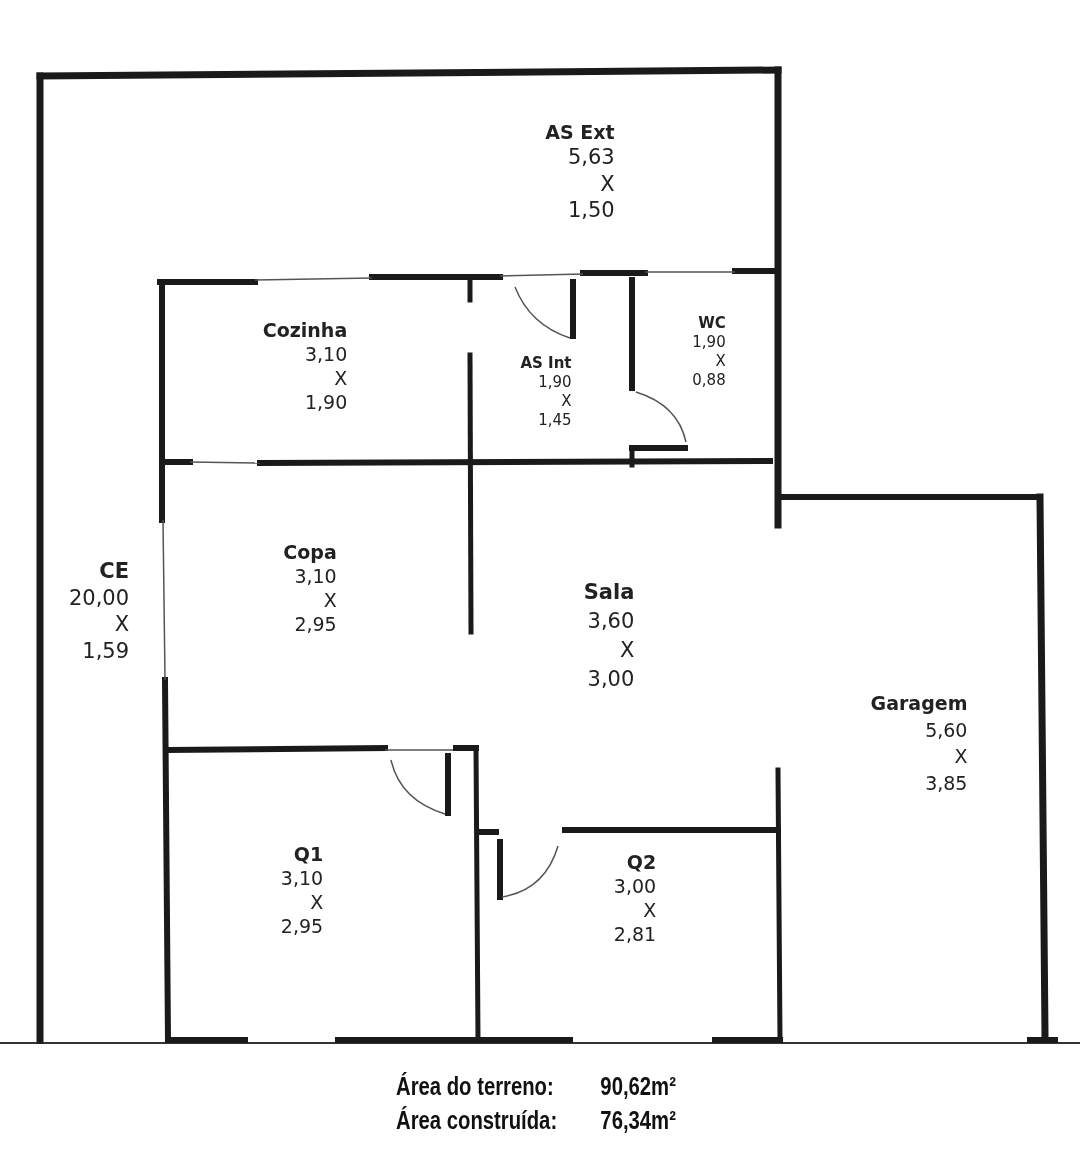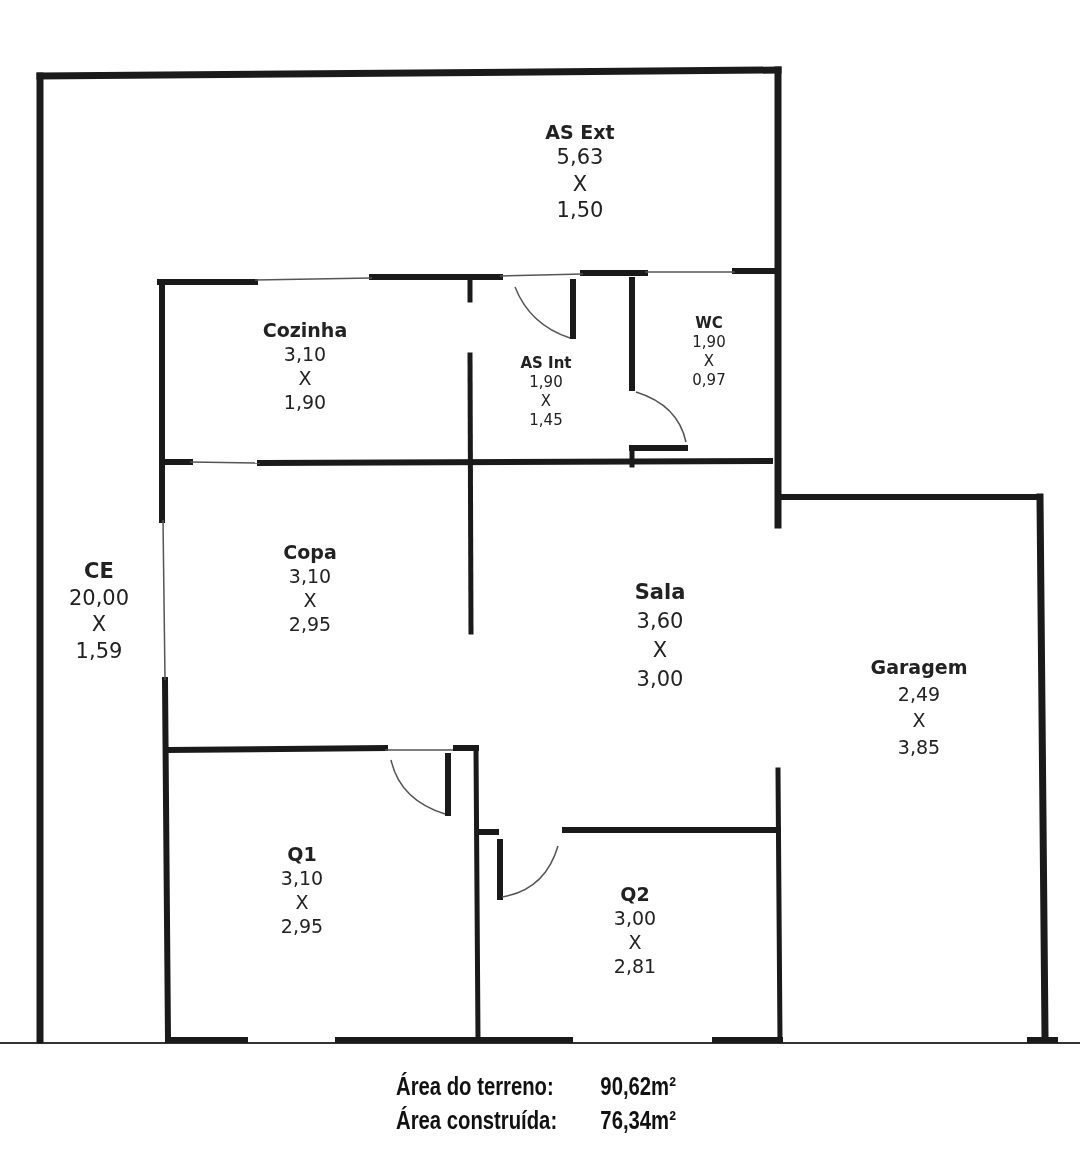--- a/index.html
+++ b/index.html
@@ -2,21 +2,21 @@
 <html><head>
 <meta charset="utf-8">
 <style>
   html,body{margin:0;padding:0;background:#fff;}
   body{width:1080px;height:1167px;position:relative;overflow:hidden;font-family:"DejaVu Sans",sans-serif;color:#222;}
   svg.plan{position:absolute;left:0;top:0;}
   .wall{stroke:#1a1a1a;stroke-linecap:square;fill:none;}
   .thin{stroke:#555;stroke-width:1.5;fill:none;}
   .label{position:absolute;text-align:center;transform:translateX(-50%);line-height:1.27;white-space:nowrap;}
   .label .name{font-weight:bold;display:block;}
-  .label span{display:block;}
+  .label span{display:block;text-align:right;}
   .lg{font-size:21px;}
   .md{font-size:19px;}
   .sm{font-size:15px;}
   .area{position:absolute;left:396px;top:1070px;font-family:"Liberation Sans",sans-serif;font-weight:bold;font-size:26px;transform:scaleX(0.78);transform-origin:left top;line-height:1.3;color:#111;}
   .area .row{display:flex;}
   .area .k{width:262px;}
 </style>
 </head>
 <body>
 
@@ -97,59 +97,59 @@
   <span class="name">AS Int</span>
   <span>1,90</span>
   <span>X</span>
   <span>1,45</span>
 </div>
 
 <div class="label sm" style="left:709px;top:314px">
   <span class="name">WC</span>
   <span>1,90</span>
   <span>X</span>
-  <span>0,97</span>
+  <span>0,88</span>
 </div>
 
 <div class="label lg" style="left:99px;top:558px">
   <span class="name">CE</span>
   <span>20,00</span>
   <span>X</span>
   <span>1,59</span>
 </div>
 
 <div class="label md" style="left:310px;top:540px">
   <span class="name">Copa</span>
   <span>3,10</span>
   <span>X</span>
   <span>2,95</span>
 </div>
 
-<div class="label lg" style="left:660px;top:578px;line-height:1.38">
+<div class="label lg" style="left:609px;top:578px;line-height:1.38">
   <span class="name">Sala</span>
   <span>3,60</span>
   <span>X</span>
   <span>3,00</span>
 </div>
 
-<div class="label md" style="left:919px;top:654px;line-height:1.4">
+<div class="label md" style="left:919px;top:690px;line-height:1.4">
   <span class="name">Garagem</span>
-  <span>2,49</span>
+  <span>5,60</span>
   <span>X</span>
   <span>3,85</span>
 </div>
 
 <div class="label md" style="left:302px;top:842px">
   <span class="name">Q1</span>
   <span>3,10</span>
   <span>X</span>
   <span>2,95</span>
 </div>
 
-<div class="label md" style="left:635px;top:882px">
+<div class="label md" style="left:635px;top:850px">
   <span class="name">Q2</span>
   <span>3,00</span>
   <span>X</span>
   <span>2,81</span>
 </div>
 
 <div class="area">
   <div class="row">
     <span class="k">Área do terreno:</span>
     <span>90,62m²</span>

